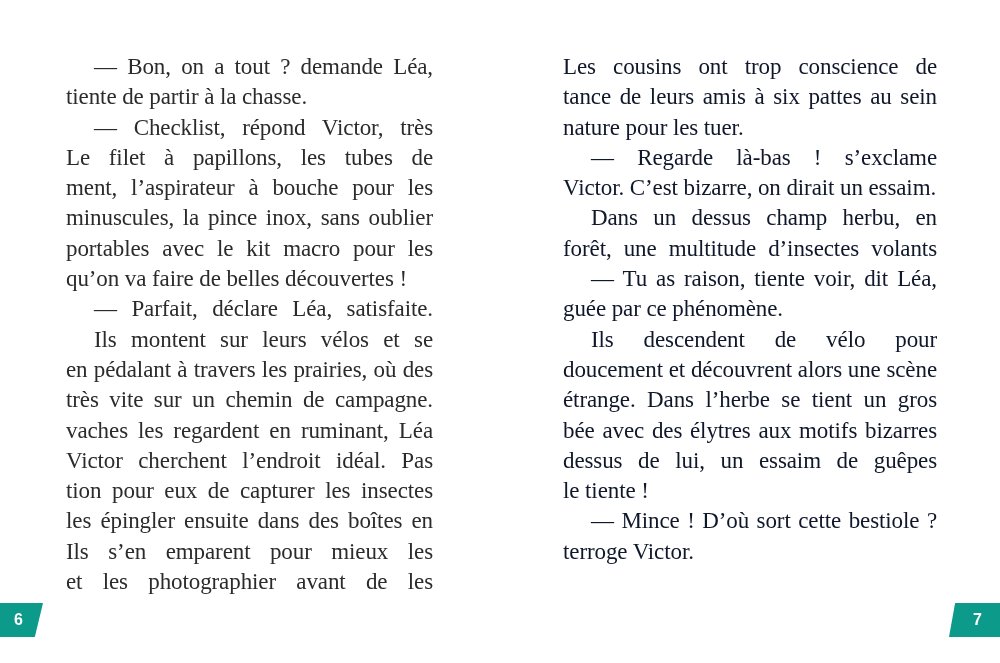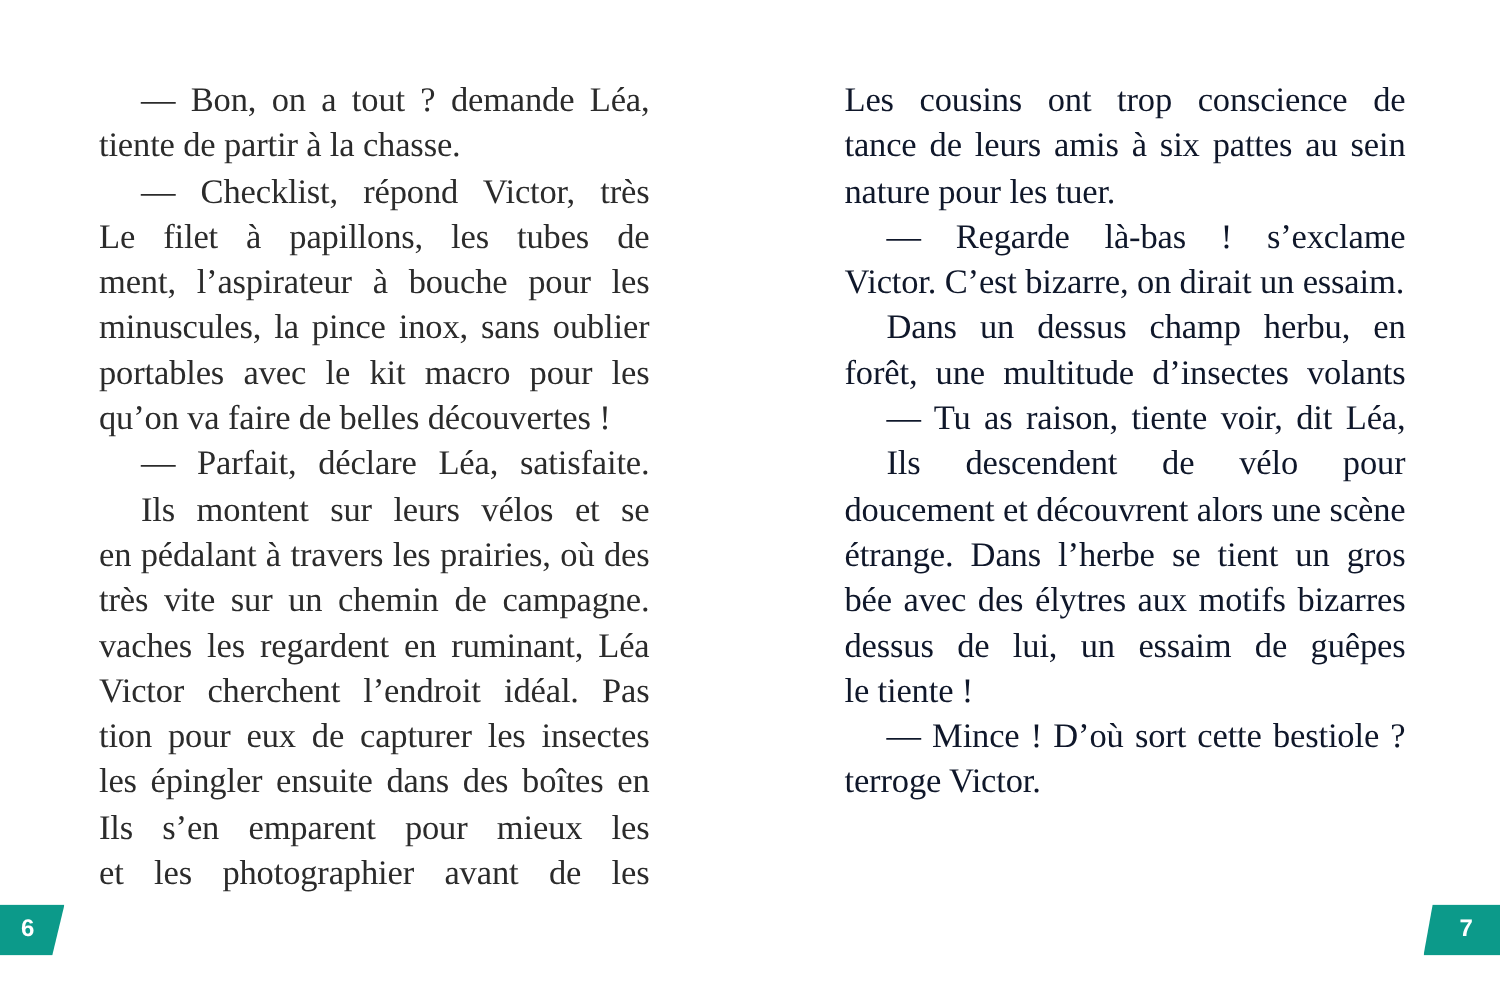--- a/index.html
+++ b/index.html
@@ -104,20 +104,21 @@
   <section>
     <div class="text-column right" style="color: #0f172a;">
         <div class="line">Les cousins ont trop conscience de l’impor-</div>
         <div class="line">tance de leurs amis à six pattes au sein de la</div>
         <div class="line pend">nature pour les tuer.</div>
         <div class="line indent">— Regarde là-bas ! s’exclame soudain</div>
         <div class="line pend">Victor. C’est bizarre, on dirait un essaim.</div>
         <div class="line indent">Dans un dessus champ herbu, en lisière de</div>
         <div class="line">forêt, une multitude d’insectes volants for-</div>
         <div class="line indent">— Tu as raison, tiente voir, dit Léa, intri-</div>
+        <div class="line pend">guée par ce phénomène.</div>
         <div class="line indent">Ils descendent de vélo pour s’approcher</div>
         <div class="line">doucement et découvrent alors une scène très</div>
         <div class="line">étrange. Dans l’herbe se tient un gros scara-</div>
         <div class="line">bée avec des élytres aux motifs bizarres et au-</div>
         <div class="line">dessus de lui, un essaim de guêpes essaie de</div>
         <div class="line pend">le tiente !</div>
         <div class="line indent">— Mince ! D’où sort cette bestiole ? s’in-</div>
         <div class="line pend">terroge Victor.</div>
       </div>
     <div class="page-tab tab-right" style="background: rgb(12, 154, 138); color: rgb(255, 255, 255);">

